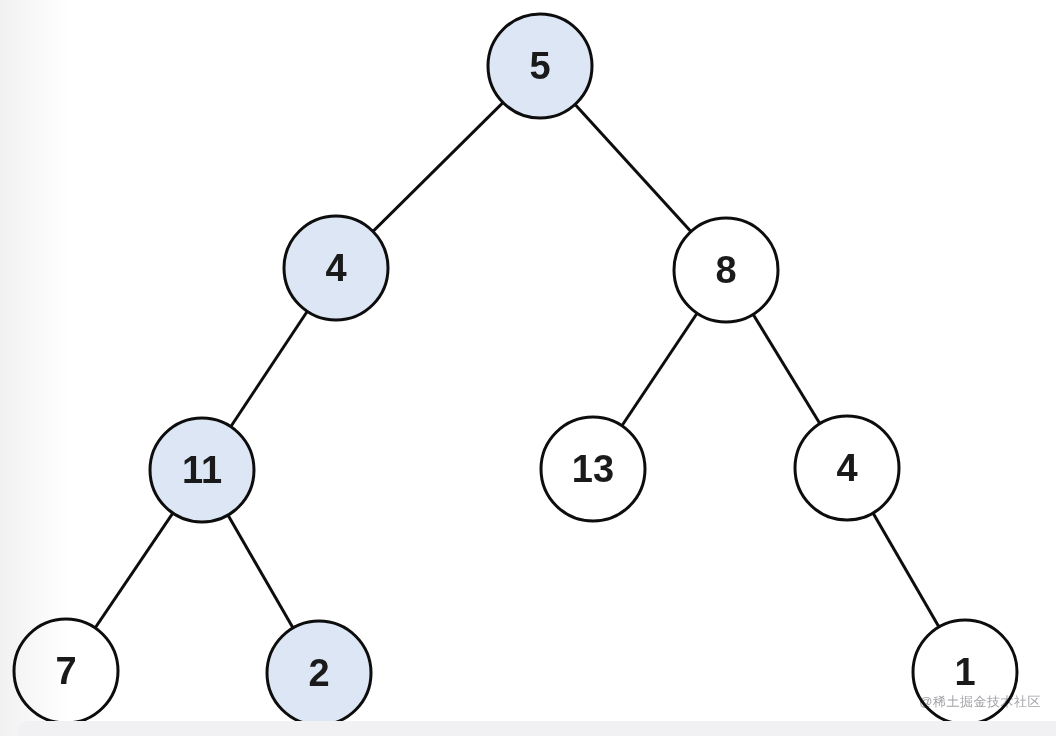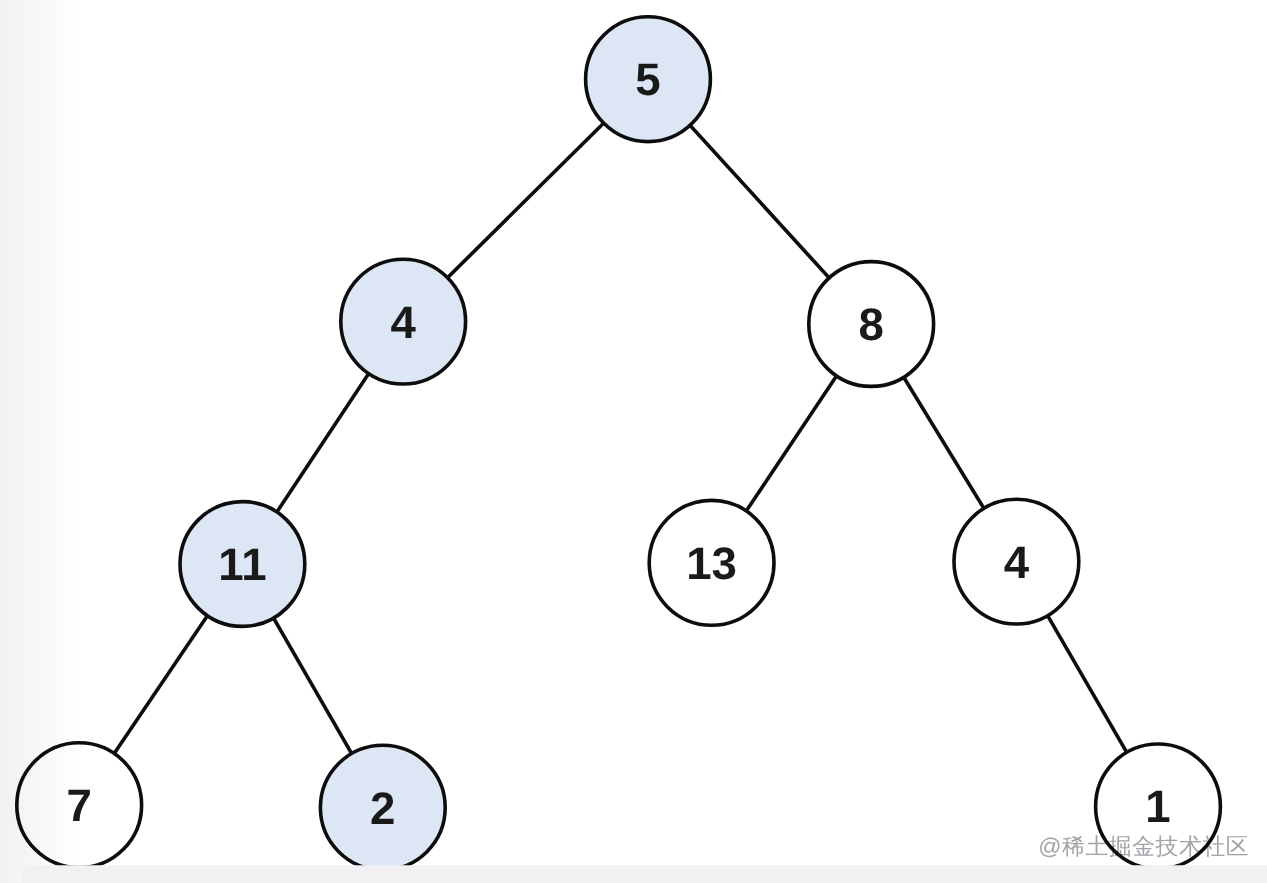--- a/index.html
+++ b/index.html
@@ -26,21 +26,21 @@
     position: absolute;
     left: 0; top: 0; bottom: 0;
     width: 70px;
     background: linear-gradient(90deg, rgba(0,0,0,0.055), rgba(0,0,0,0));
     pointer-events: none;
   }
   .watermark {
     position: absolute;
     right: 15px;
     top: 693px;
-    font-size: 19px;
+    font-size: 13px;
     letter-spacing: 0.5px;
     color: #a2a2a8;
     mix-blend-mode: multiply;
     white-space: nowrap;
     pointer-events: none;
   }
   .bottom-bar {
     position: absolute;
     left: 18px;
     right: 0;

